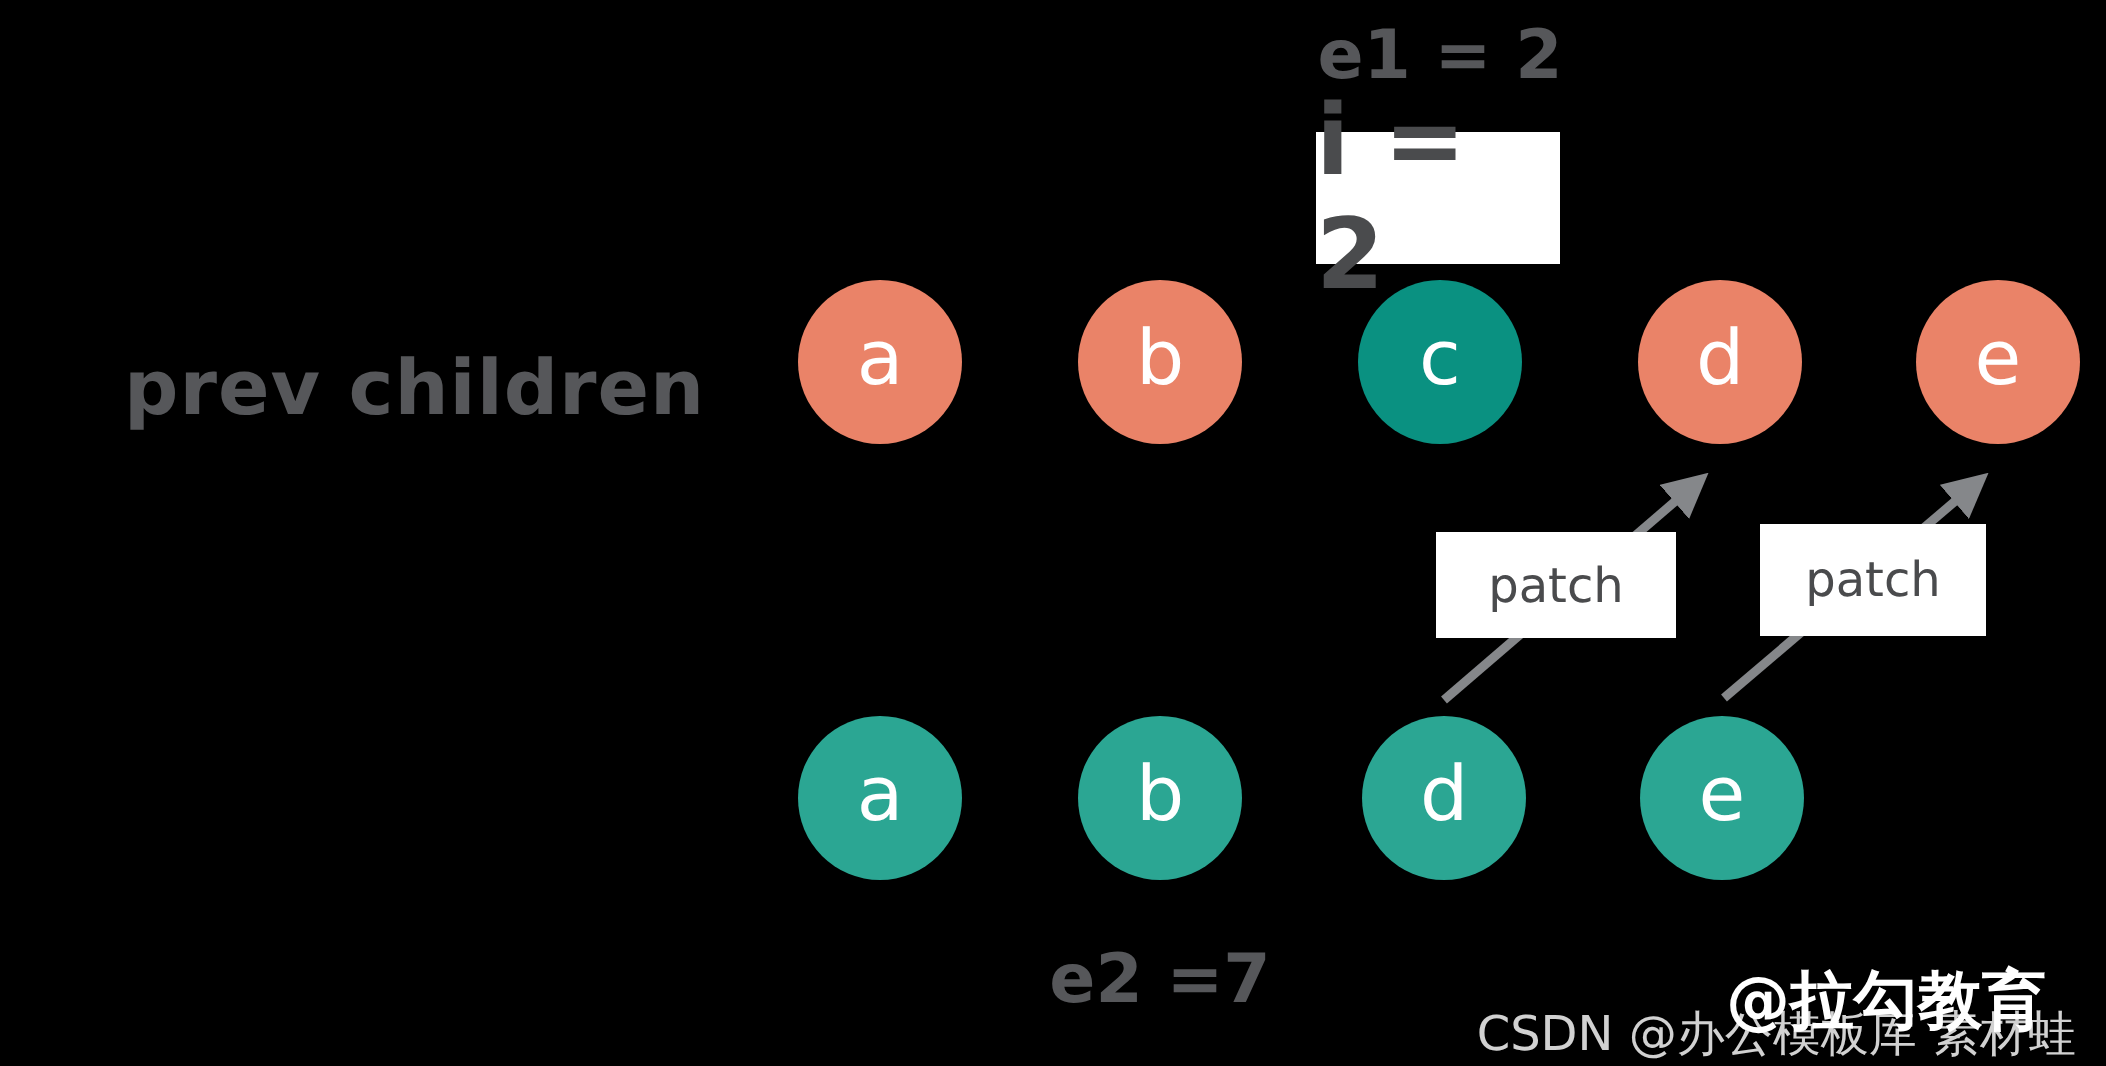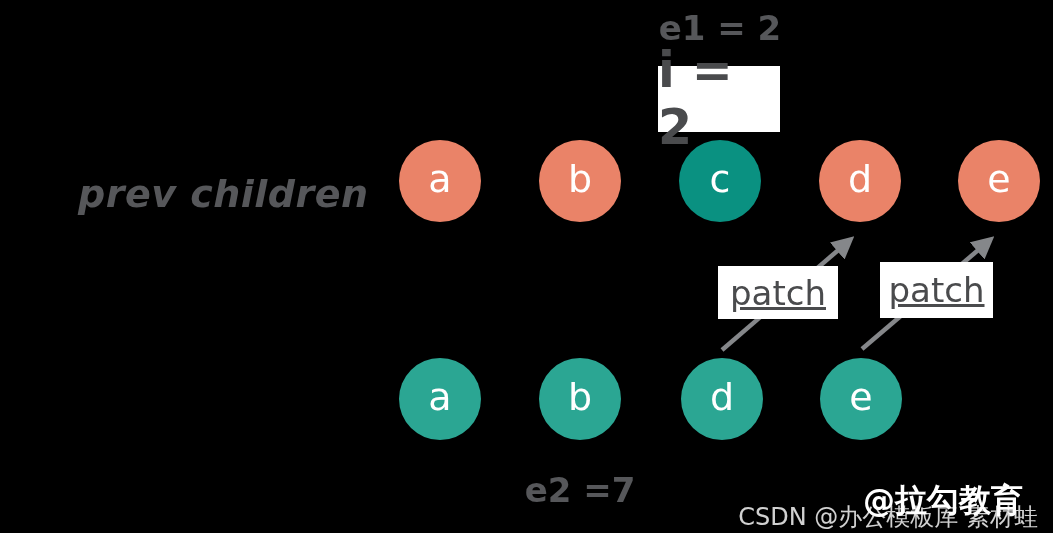--- a/index.html
+++ b/index.html
@@ -22,40 +22,39 @@
     top: 8px; left: 360px; width: 720px;
     text-align: center;
     font-size: 34px;
   }
   .e2-label {
     top: 470px; left: 220px; width: 720px;
     text-align: center;
     font-size: 34px;
   }
   .row-label {
-    left: 78px;
+    left: 62px;
     font-size: 38px;
     letter-spacing: 0.5px;
-    font-style: italic;
   }
   .row-label.prev { top: 172px; }
   .row-label.next { top: 386px; }
   .white-box {
     position: absolute;
     background: #FFFFFF;
     display: flex;
     align-items: center;
     justify-content: center;
     color: #4A4B4D;
   }
   .i-box {
     left: 658px; top: 66px; width: 122px; height: 66px;
     font-size: 49px; font-weight: 600;
   }
-  .patch-box { font-size: 34px; font-weight: 500; text-decoration: underline; }
+  .patch-box { font-size: 24px; font-weight: 500; }
   .patch-box.p1 { left: 718px; top: 266px; width: 120px; height: 53px; }
   .patch-box.p2 { left: 880px; top: 262px; width: 113px; height: 56px; }
   .node {
     position: absolute;
     width: 82px; height: 82px;
     border-radius: 50%;
     display: flex;
     align-items: center;
     justify-content: center;
     color: #FFFFFF;

